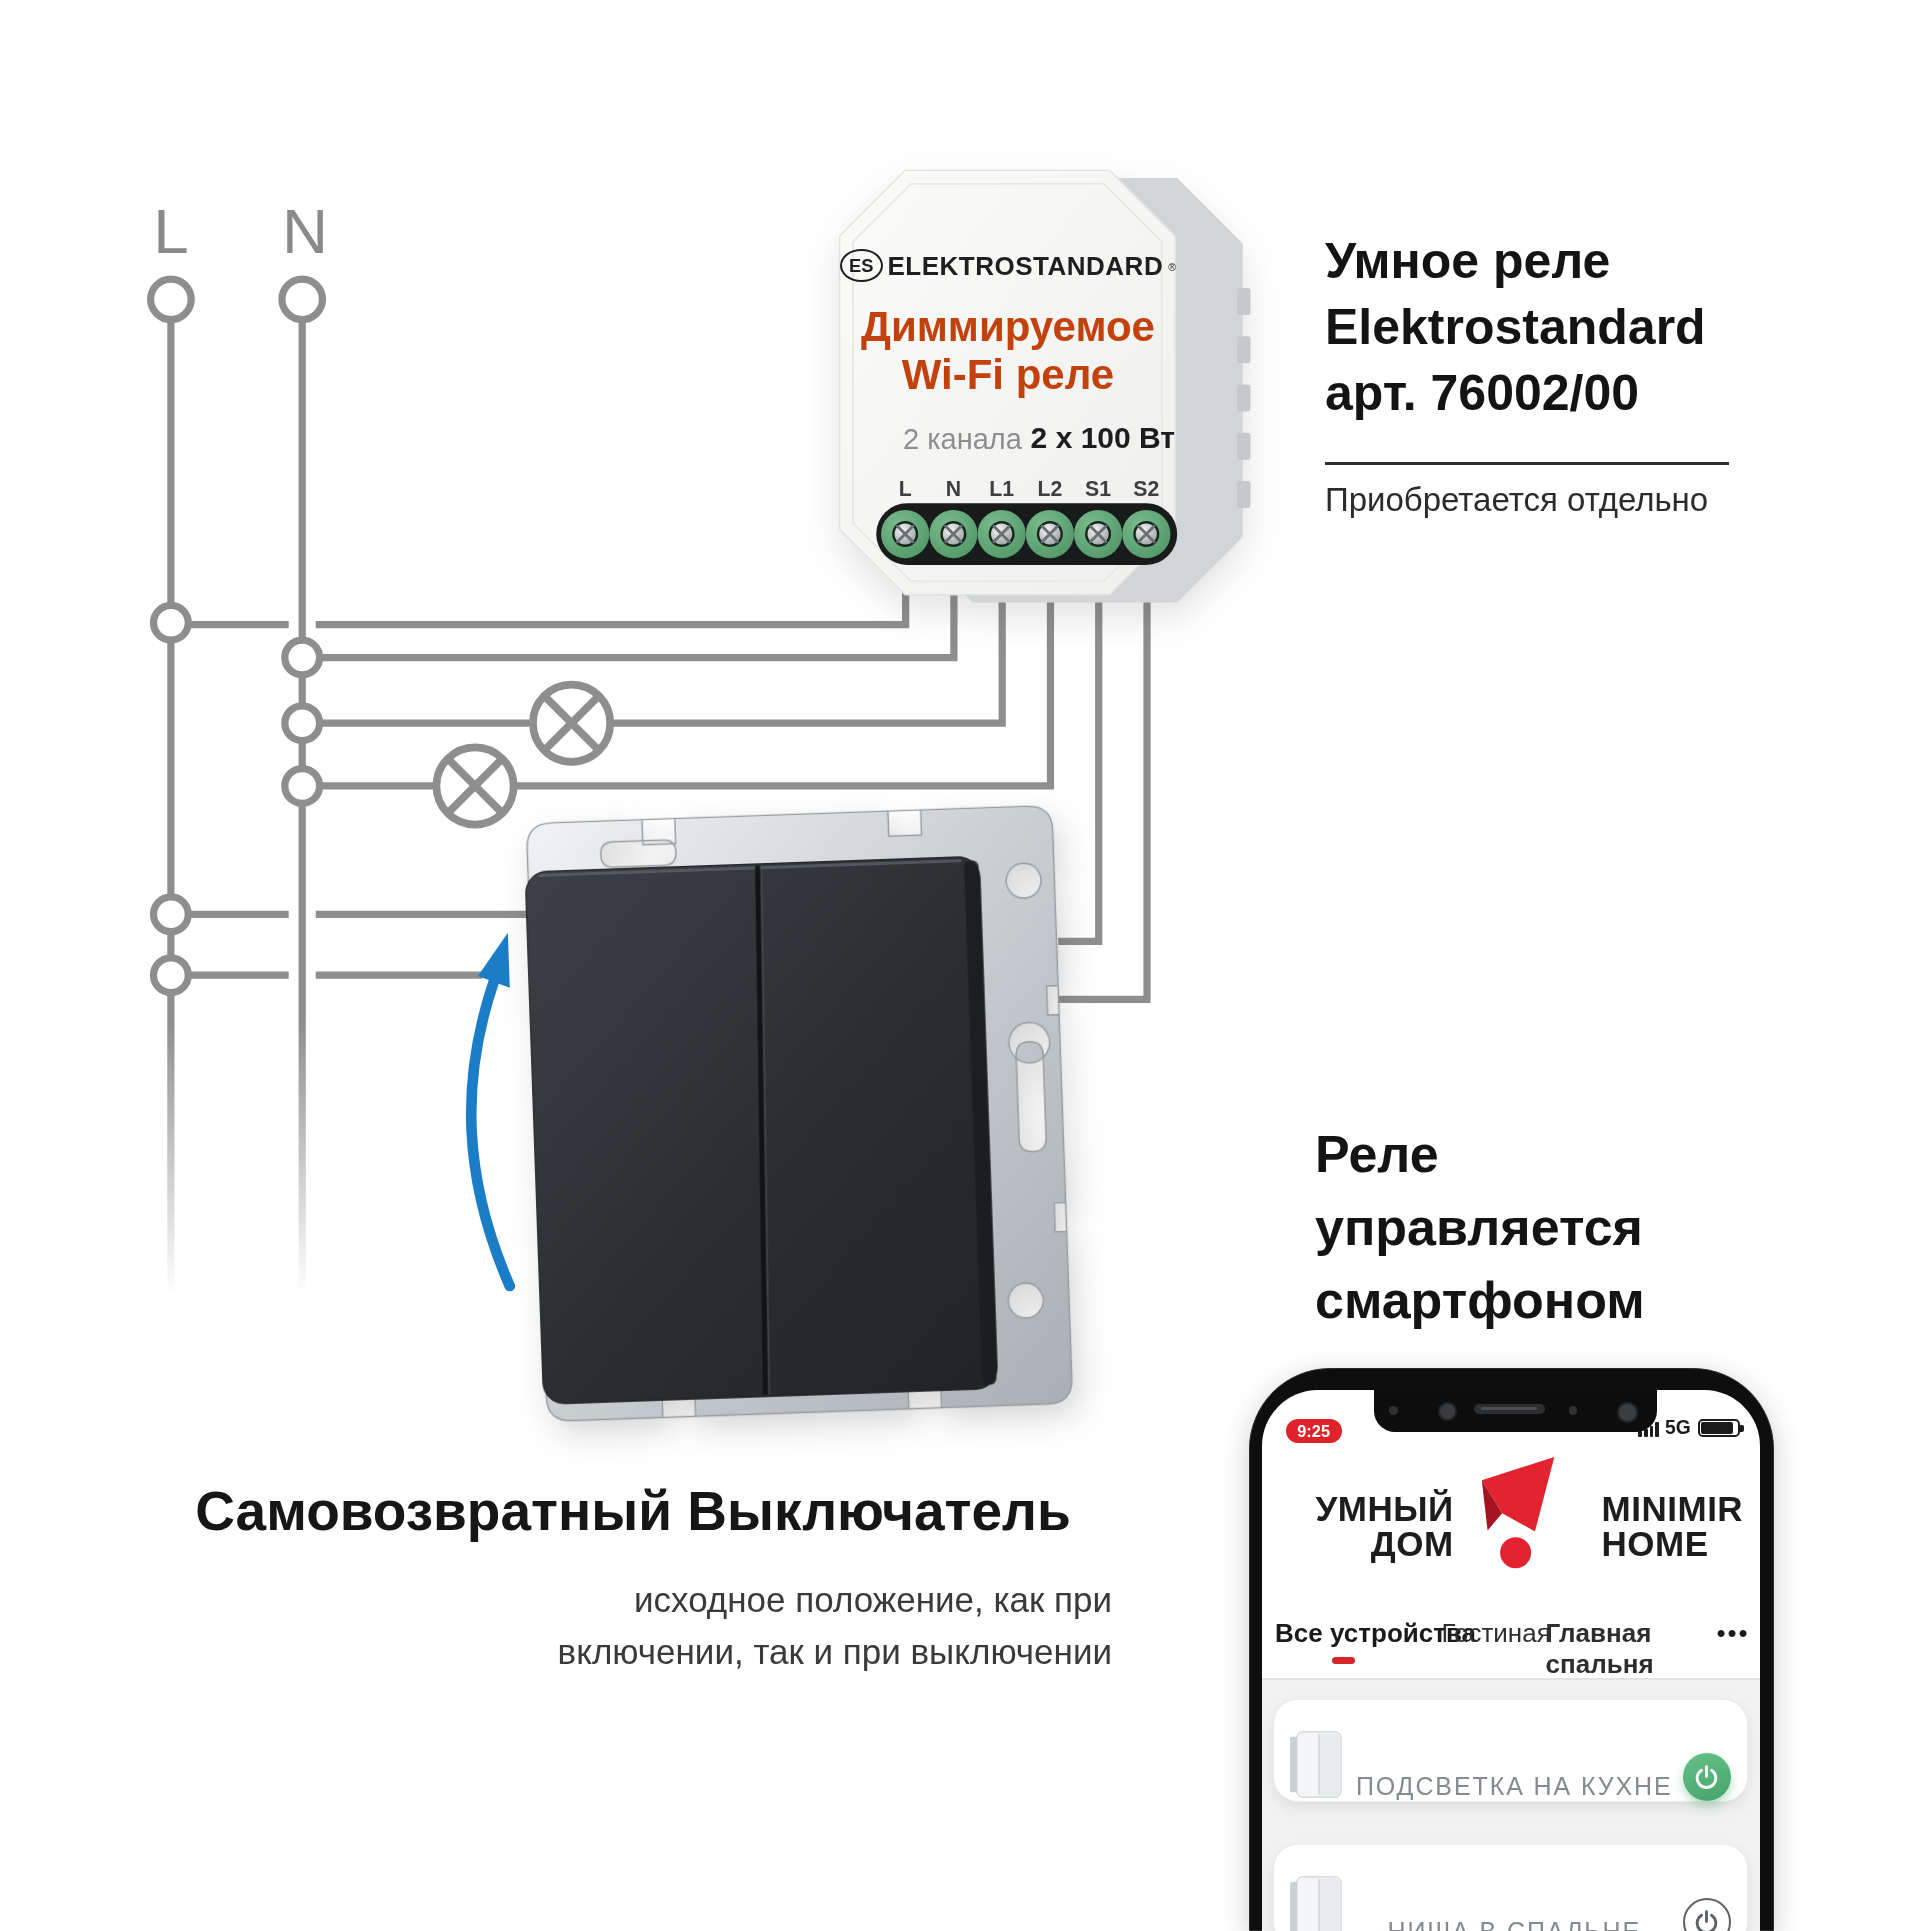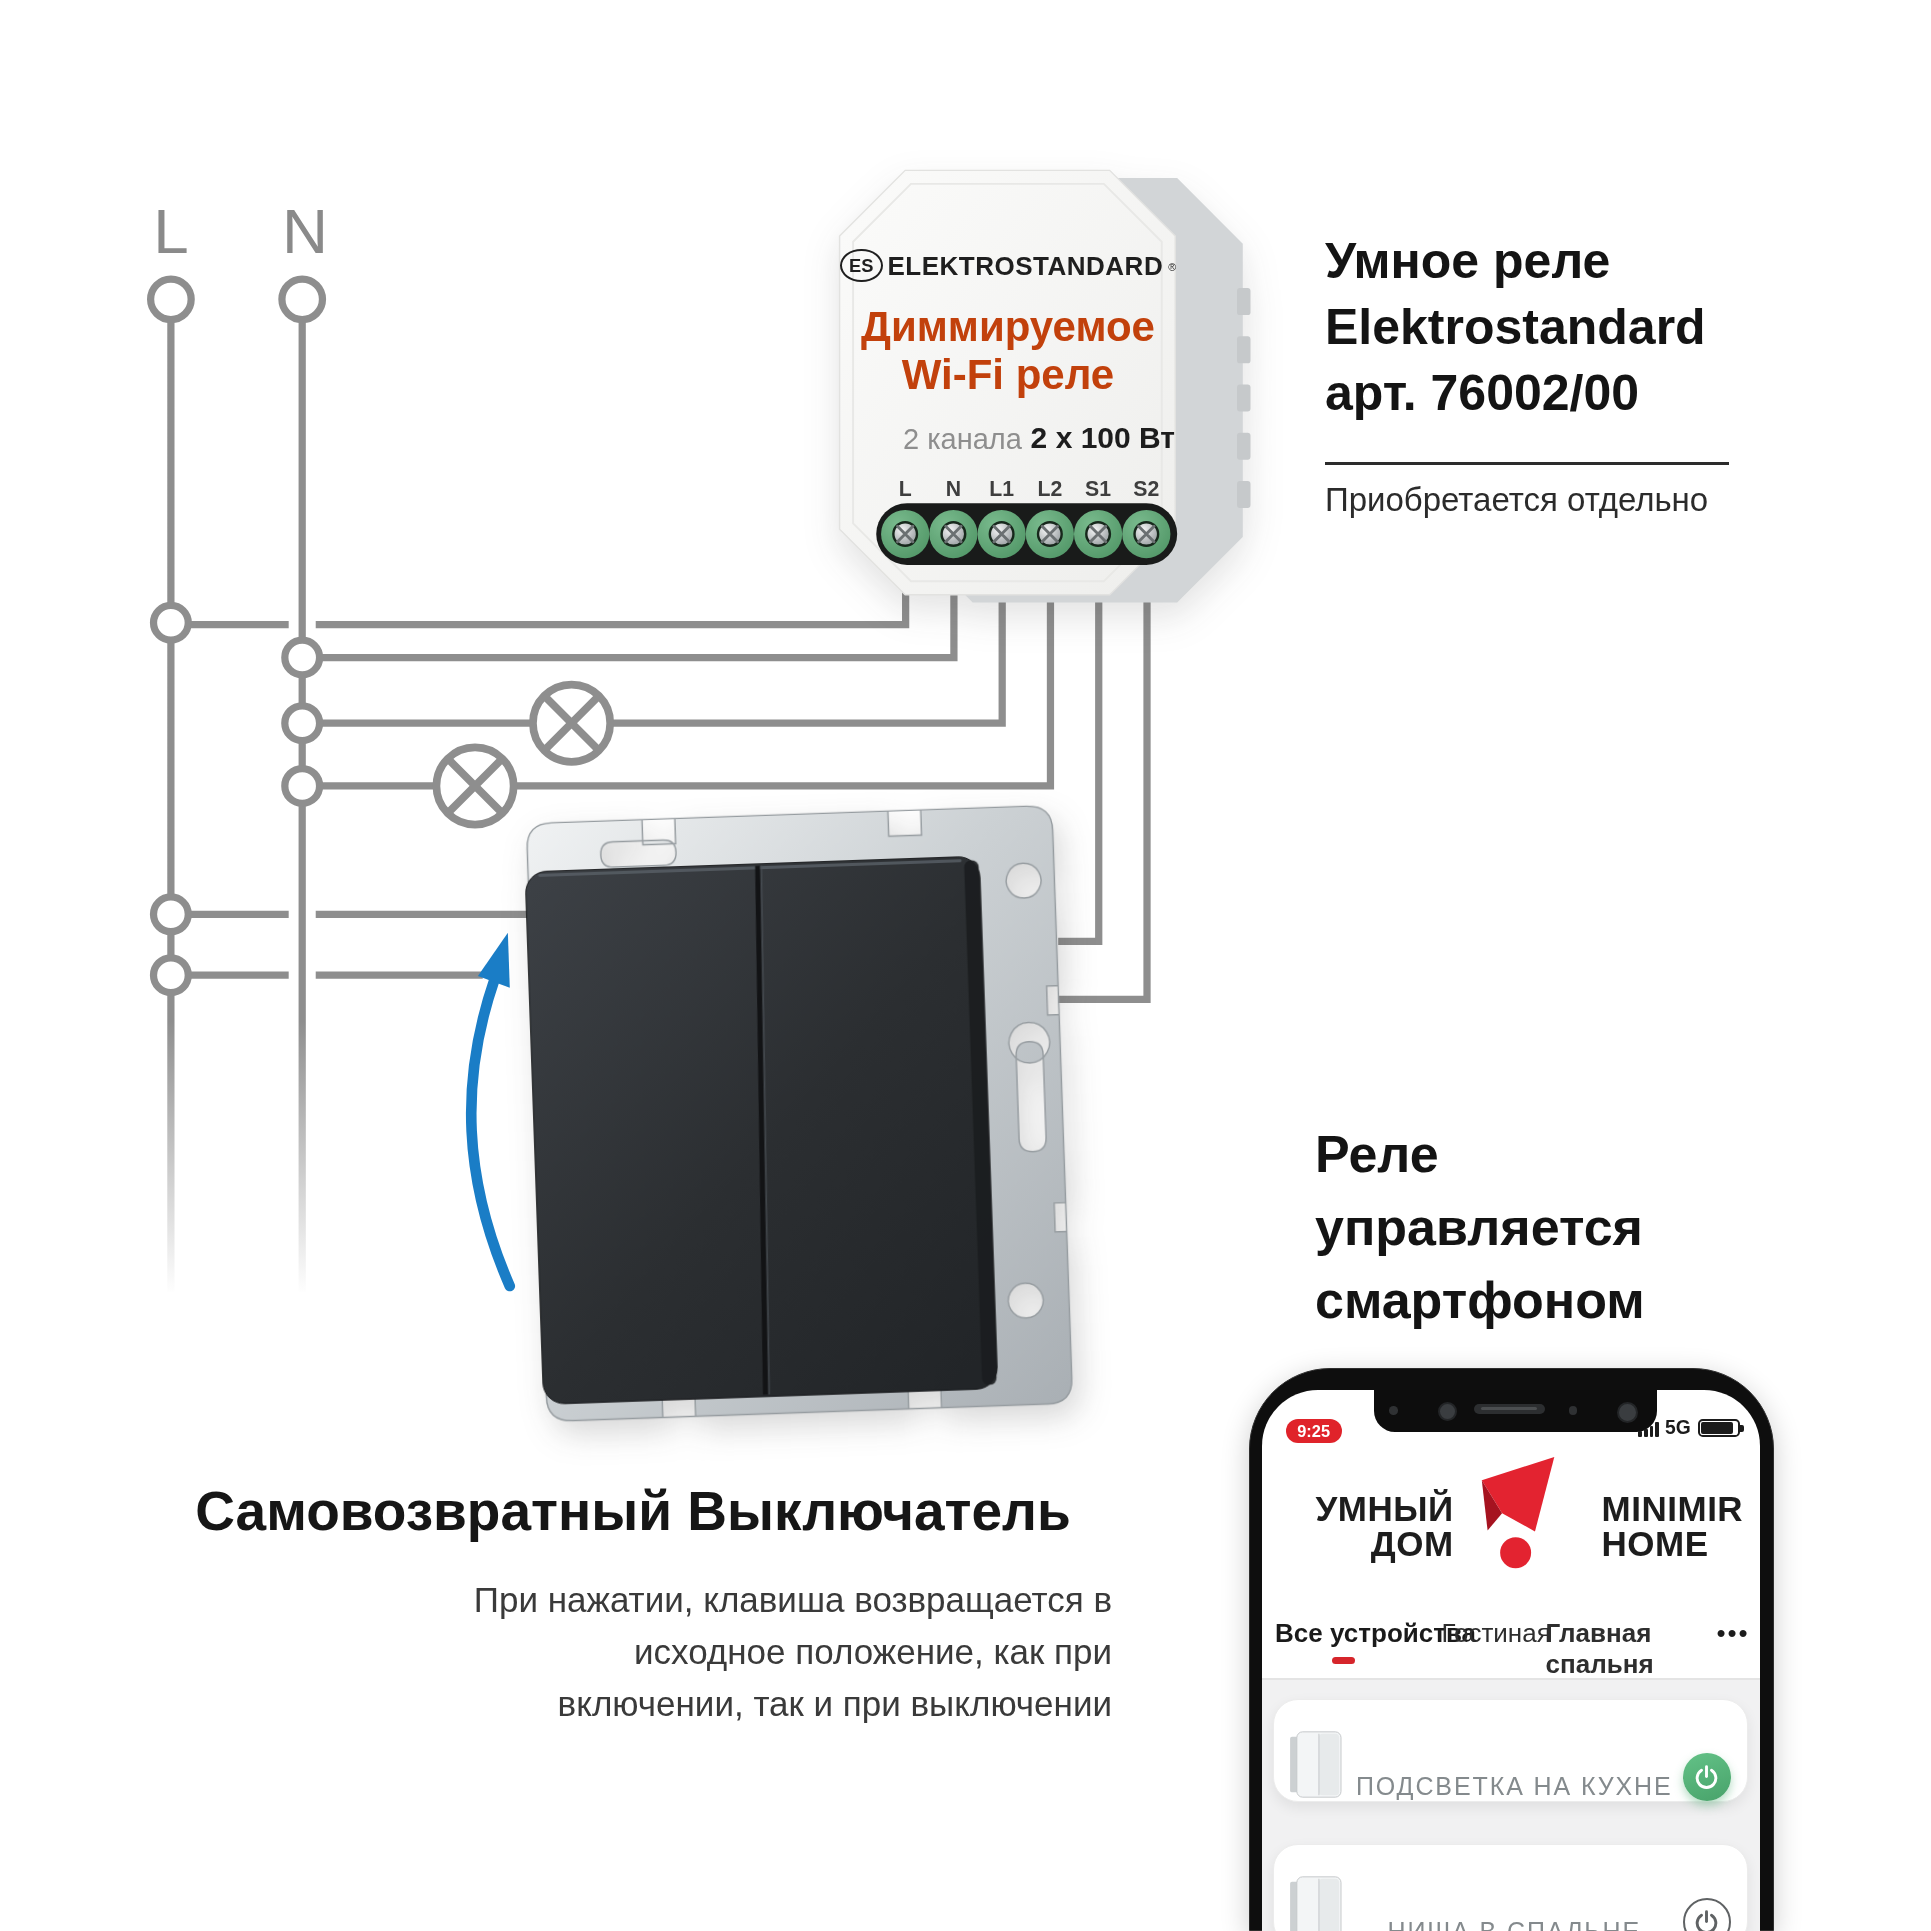--- a/index.html
+++ b/index.html
@@ -284,21 +284,20 @@
 
   <div class="abs ctrlnote">
     <div class="tl">Реле</div>
     <div class="tl">управляется</div>
     <div class="tl">смартфоном</div>
   </div>
 
   <div class="abs swnote">
     <div class="swnote-title">Самовозвратный Выключатель</div>
     <div class="swnote-body">
-      <div>При нажатии, клавиша возвращается в</div>
       <div>исходное положение, как при</div>
       <div>включении, так и при выключении</div>
     </div>
   </div>
 
   <div class="abs phone">
     <div class="screen">
 
       <div class="notch">
         <span class="nel" style="left:15.4px;top:16.4px;width:8.7px;height:8.7px;background:#2f3133;"></span>

